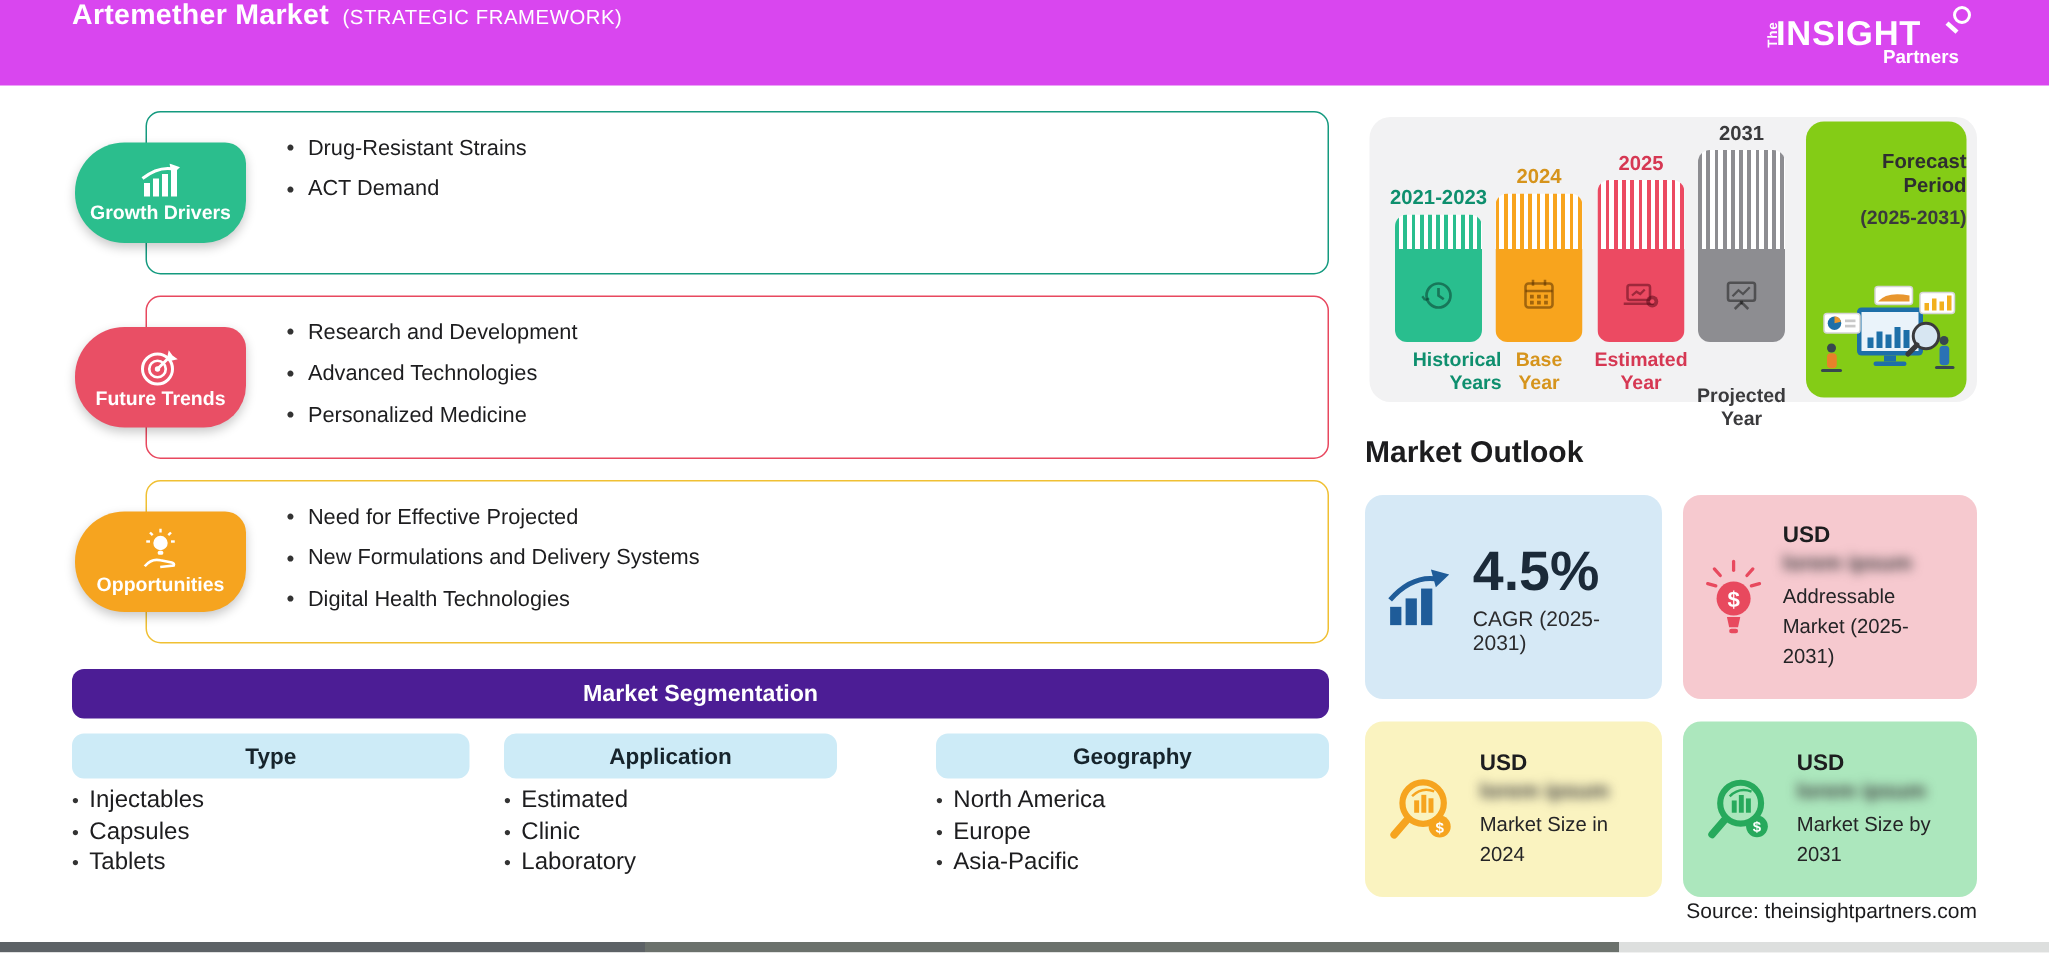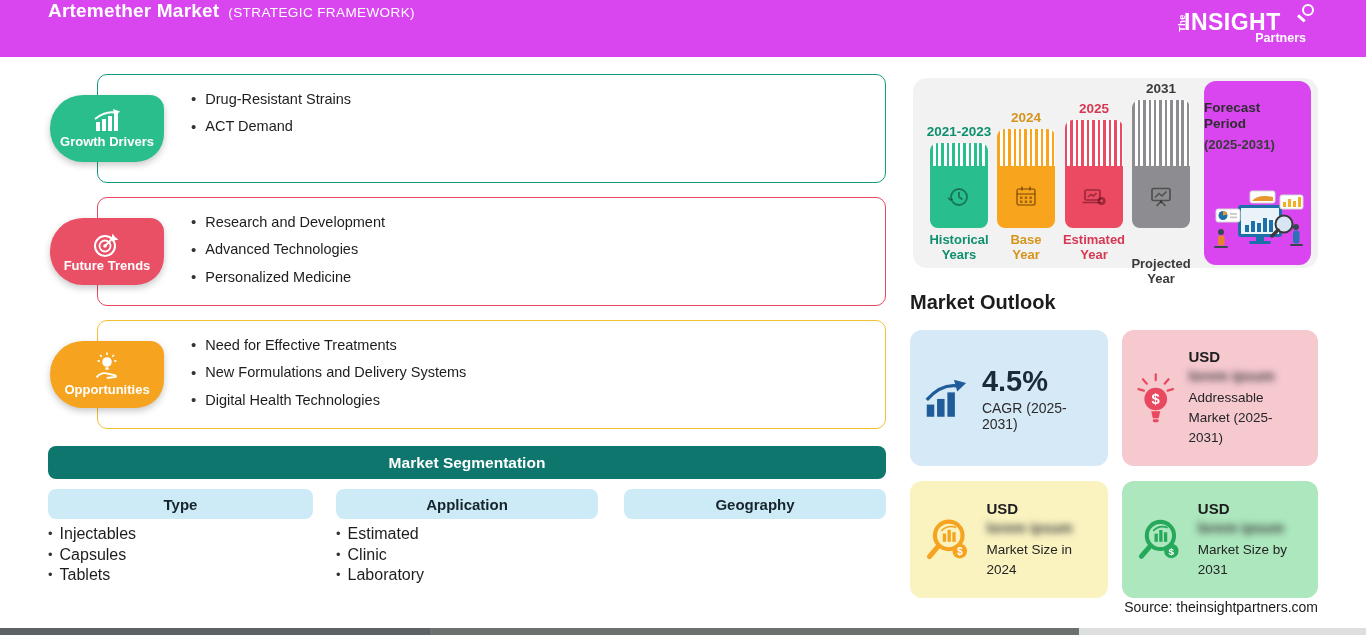--- a/index.html
+++ b/index.html
@@ -35,57 +35,57 @@
 
   .badge { position:absolute; left:50px; width:114px; height:67px; color:#fff;
            display:flex; flex-direction:column; align-items:center; justify-content:center; gap:0;
            border-radius:33px 14px 28px 33px; box-shadow:0 3px 7px rgba(0,0,0,.22); z-index:2; }
   .badge.g { top:95px;  background:#2BBE8D; }
   .badge.r { top:218px; background:#E94F65; }
   .badge.o { top:341px; background:#F6A41F; }
   .badge .blabel { font-size:13px; font-weight:700; }
 
   
-  .seg-bar { position:absolute; left:48px; top:446px; width:838px; height:33px; background:#0f766e;
+  .seg-bar { position:absolute; left:48px; top:446px; width:838px; height:33px; background:#4c1d95;
              border-radius:8px; color:#fff; font-size:15.5px; font-weight:700;
              display:flex; align-items:center; justify-content:center; }
   .chip { position:absolute; top:489px; height:30px; background:#CDEBF7; border-radius:8px;
           display:flex; align-items:center; justify-content:center; font-size:15px; font-weight:700; color:#16242c; }
   .chip.c1 { left:48px;  width:265px; }
-  .chip.c2 { left:336px; width:262px; }
+  .chip.c2 { left:336px; width:222px; }
   .chip.c3 { left:624px; width:262px; }
   .seglist { position:absolute; top:524px; list-style:none; }
   .seglist.c1 { left:48px; } .seglist.c2 { left:336px; } .seglist.c3 { left:624px; }
   .seglist li { font-size:16px; color:#1d1d1f; line-height:20.5px; display:flex; align-items:center; }
   .seglist li::before { content:"•"; color:#333; margin-right:7px; font-size:13px; }
 
   
   .tl-card { position:absolute; left:913px; top:78px; width:405px; height:190px;
              background:#F2F2F3; border-radius:14px; }
   .tl-year { position:absolute; width:80px; text-align:center; font-size:13.5px; font-weight:700; }
   .tl-bar { position:absolute; width:58px; border-radius:8px; overflow:hidden;
             display:flex; flex-direction:column; }
   .tl-stripes { background:repeating-linear-gradient(90deg, var(--c) 0 2.5px, #ffffff 2.5px 5.5px); }
   .tl-solid { flex:1; background:var(--c); display:flex; align-items:center; justify-content:center; }
   .tl-label { position:absolute; top:155px; width:84px; text-align:center;
               font-size:13px; font-weight:700; line-height:14.5px; }
-  .forecast { position:absolute; left:291px; top:3px; width:107px; height:184px; background:#d946ef;
-              border-radius:12px; text-align:left; padding-top:19px; }
+  .forecast { position:absolute; left:291px; top:3px; width:107px; height:184px; background:#84cc16;
+              border-radius:12px; text-align:right; padding-top:19px; }
   .forecast .f1 { font-size:13.5px; font-weight:700; color:#2e2e30; line-height:16px; }
   .forecast .f2 { font-size:13px; font-weight:600; color:#3a3a3c; margin-top:5px; }
   .forecast svg { position:absolute; left:4px; bottom:6px; }
 
   
   .mo-title { position:absolute; left:910px; top:291px; font-size:20px; font-weight:700; color:#1c1c1e; }
   .mo-card { position:absolute; border-radius:12px; display:flex; align-items:center; gap:12px; padding:0 13px; }
   .mo-card.m1 { left:910px;  top:330px; width:198px; height:136px; background:#D6E9F6; }
   .mo-card.m2 { left:1122px; top:330px; width:196px; height:136px; background:#F6C9CF; }
   .mo-card.m3 { left:910px;  top:481px; width:198px; height:117px; background:#FAF3C0; }
   .mo-card.m4 { left:1122px; top:481px; width:196px; height:117px; background:#ACE7BD; }
-  .mo-big { font-size:29px; font-weight:800; color:#1b2a39; }
+  .mo-big { font-size:37px; font-weight:800; color:#1b2a39; }
   .mo-sub { font-size:14px; color:#2b2b2d; margin-top:2px; }
   .mo-usd { font-size:15px; font-weight:800; color:#1d1d1f; }
   .mo-blur { font-size:14.5px; font-weight:800; color:#3c3c3e; filter:blur(3.5px); margin:3px 0 4px; }
   .mo-label { font-size:13.5px; color:#242426; line-height:20px; max-width:118px; }
 
   .source { position:absolute; left:998px; top:599px; width:320px; text-align:right;
             font-size:14px; color:#1b1b1d; }
 
   .bottom-strip { position:absolute; left:0; bottom:0; width:1366px; height:7px;
       background:linear-gradient(90deg,#5d6266 0%,#5d6266 31.5%,#6b716c 31.5%,#6b716c 79%,#dddfde 79%,#dddfde 100%); }
@@ -139,21 +139,21 @@
       <circle cx="13" cy="16" r="5.5" stroke="#fff" stroke-width="1.8" fill="none"></circle>
       <circle cx="13" cy="16" r="1.8" fill="#fff"></circle>
       <line x1="13" y1="16" x2="22" y2="7" stroke="#fff" stroke-width="2"></line>
       <path d="M20.5 3.5 l2.5 3.5 l3.5 2.5 l-4.5 1 l-2.5 -2.5 z" fill="#fff"></path>
     </svg>
     <span class="blabel">Future Trends</span>
   </div>
 
   <div class="dbox b3">
     <ul>
-      <li>Need for Effective Treatments</li>
+      <li>Need for Effective Projected</li>
       <li>New Formulations and Delivery Systems</li>
       <li>Digital Health Technologies</li>
     </ul>
   </div>
   <div class="badge o">
     <svg width="30" height="30" viewBox="0 0 30 30">
       <g stroke="#fff" stroke-width="1.6">
         <line x1="15" y1="0.5" x2="15" y2="3"></line>
         <line x1="8" y1="3" x2="9.8" y2="4.8"></line>
         <line x1="22" y1="3" x2="20.2" y2="4.8"></line>
@@ -176,35 +176,40 @@
   <ul class="seglist c1">
     <li>Injectables</li>
     <li>Capsules</li>
     <li>Tablets</li>
   </ul>
   <ul class="seglist c2">
     <li>Estimated</li>
     <li>Clinic</li>
     <li>Laboratory</li>
   </ul>
+  <ul class="seglist c3">
+    <li>North America</li>
+    <li>Europe</li>
+    <li>Asia-Pacific</li>
+  </ul>
 
   <div class="tl-card">
 
     <div class="tl-year" style="left:6px; top:46px; color:#0E8F6E;">2021-2023</div>
     <div class="tl-bar" style="left:17px; top:65px; height:85px; --c:#29BE8E;">
       <div class="tl-stripes" style="height:23px;"></div>
       <div class="tl-solid">
         <svg width="26" height="26" viewBox="0 0 26 26">
           <circle cx="13" cy="13" r="8" stroke="rgba(10,60,45,.55)" stroke-width="1.8" fill="none"></circle>
           <path d="M13 8 v5 l3.5 2.5" stroke="rgba(10,60,45,.55)" stroke-width="1.8" fill="none"></path>
           <path d="M4 16 l-1.8 -2.5 M4 16 l2.8 -1" stroke="rgba(10,60,45,.55)" stroke-width="1.5" fill="none"></path>
         </svg>
       </div>
     </div>
-    <div class="tl-label" style="left:4px; color:#0E8F6E;">
+    <div class="tl-label" style="left:4px; color:#0E8F6E;text-align:right;">
       <span style="display:block">Historical</span>
       <span style="display:block">Years</span>
     </div>
 
     <div class="tl-year" style="left:73px; top:32px; color:#D6941C;">2024</div>
     <div class="tl-bar" style="left:84px; top:51px; height:99px; --c:#F8A41D;">
       <div class="tl-stripes" style="height:37px;"></div>
       <div class="tl-solid">
         <svg width="26" height="26" viewBox="0 0 26 26">
           <rect x="4" y="5" width="18" height="16" rx="2" stroke="rgba(90,50,0,.55)" stroke-width="1.7" fill="none"></rect>

